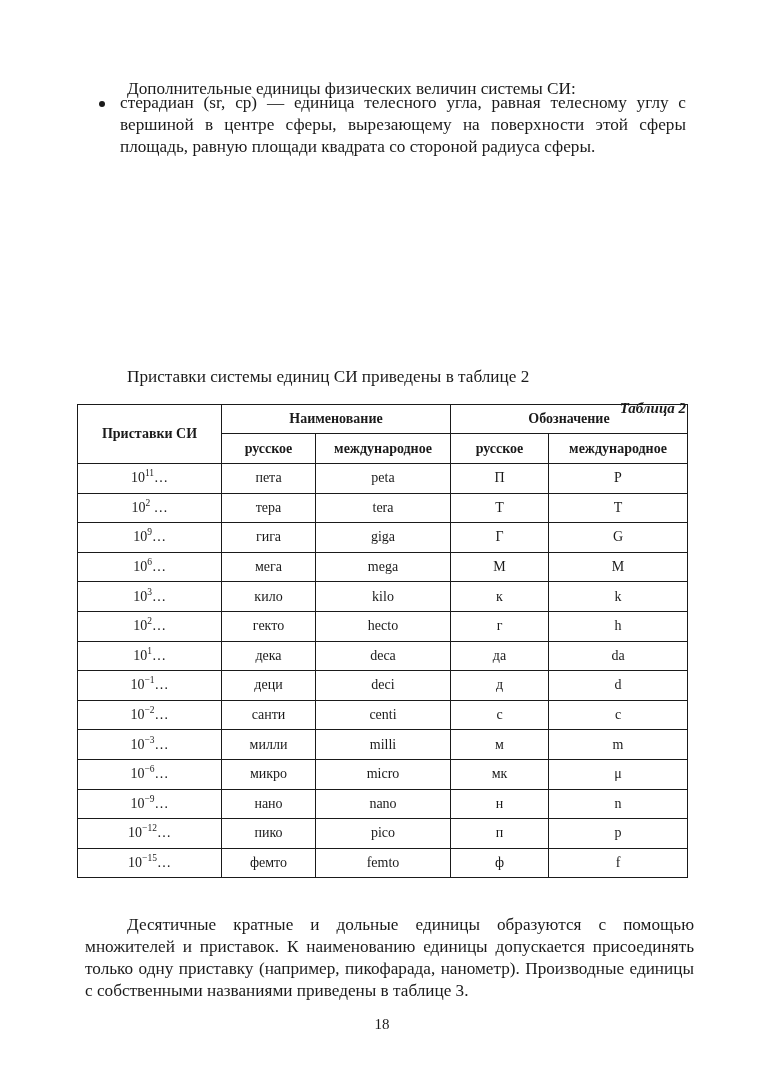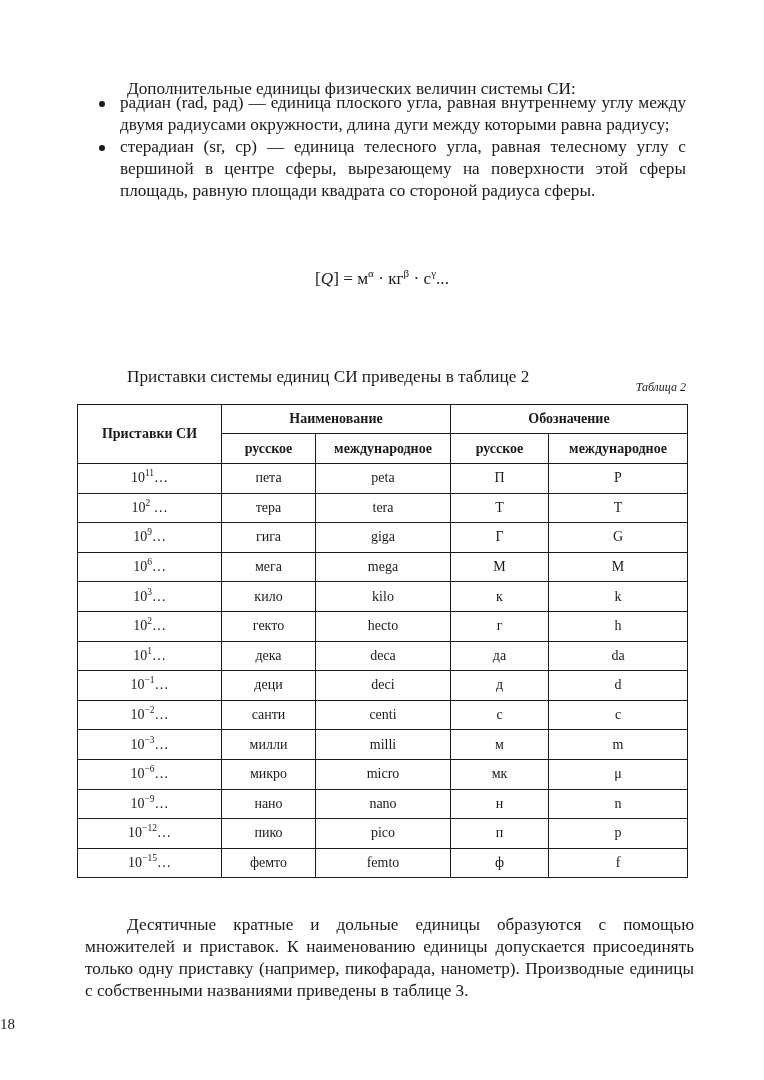--- a/index.html
+++ b/index.html
@@ -24,62 +24,55 @@
       position: absolute; left: 22px; top: 9px; width: 6px; height: 6px;
       border-radius: 50%; background: #1a1a1a;
     }
     .formula {
       position: absolute; left: 0; width: 764px; text-align: center;
       font-size: 17.2px; line-height: 22px;
     }
     .formula sup { font-size: 11px; vertical-align: 7px; line-height: 0; }
     .formula i { font-style: italic; }
     .caption {
-      position: absolute; right: 78px; top: 380px;
-      font-size: 12px; font-style: italic;
+      position: absolute; right: 78px; top: 400px;
+      font-size: 15px; font-style: italic; font-weight: bold;
     }
     table.prefix-table {
       position: absolute; left: 77px; top: 404px; width: 610px;
       border-collapse: collapse; font-size: 14px; table-layout: fixed;
     }
     table.prefix-table th, table.prefix-table td {
       border: 1.6px solid #1a1a1a; text-align: center; padding: 0;
     }
     table.prefix-table th { font-weight: bold; font-size: 14px; }
     .hdr1 th { height: 28px; }
     .hdr2 th { height: 29px; }
     table.prefix-table td { height: 28.6px; }
     .exp sup { font-size: 9.5px; vertical-align: 6px; line-height: 0; }
     .page-number {
       position: absolute; left: 0; width: 764px; top: 1016px;
-      text-align: left; font-size: 15px;
+      text-align: center; font-size: 15px;
     }
   </style>
 </head>
 <body>
 
 <div class="page">
 
   <p class="para indent" style="top:70px;">Дополнительные единицы физических величин системы СИ:</p>
 
   <ul class="bullet-list" style="top:92px;">
-    <li class="bullet-item">
-      <span class="bullet-dot"></span>
-      <span>радиан (rad, рад) — единица плоского угла, равная внутреннему углу между двумя радиусами окружности, длина дуги между которыми равна радиусу;</span>
-    </li>
     <li class="bullet-item">
       <span class="bullet-dot"></span>
       <span>стерадиан (sr, ср) — единица телесного угла, равная телесному углу с вершиной в центре сферы, вырезающему на поверхности этой сферы площадь, равную площади квадрата со стороной радиуса сферы.</span>
     </li>
   </ul>
 
 
-  <div class="formula" style="top:268px;">
-    <span>[</span><i>Q</i><span>] = м</span><sup>α</sup><span> · кг</span><sup>β</sup><span> · с</span><sup>γ</sup><span>...</span>
-  </div>
 
 
   <p class="para indent" style="top:358px;">Приставки системы единиц СИ приведены в таблице 2</p>
 
   <div class="caption">Таблица 2</div>
 
   <table class="prefix-table">
     <colgroup>
       <col style="width:144px;">
       <col style="width:94px;">

